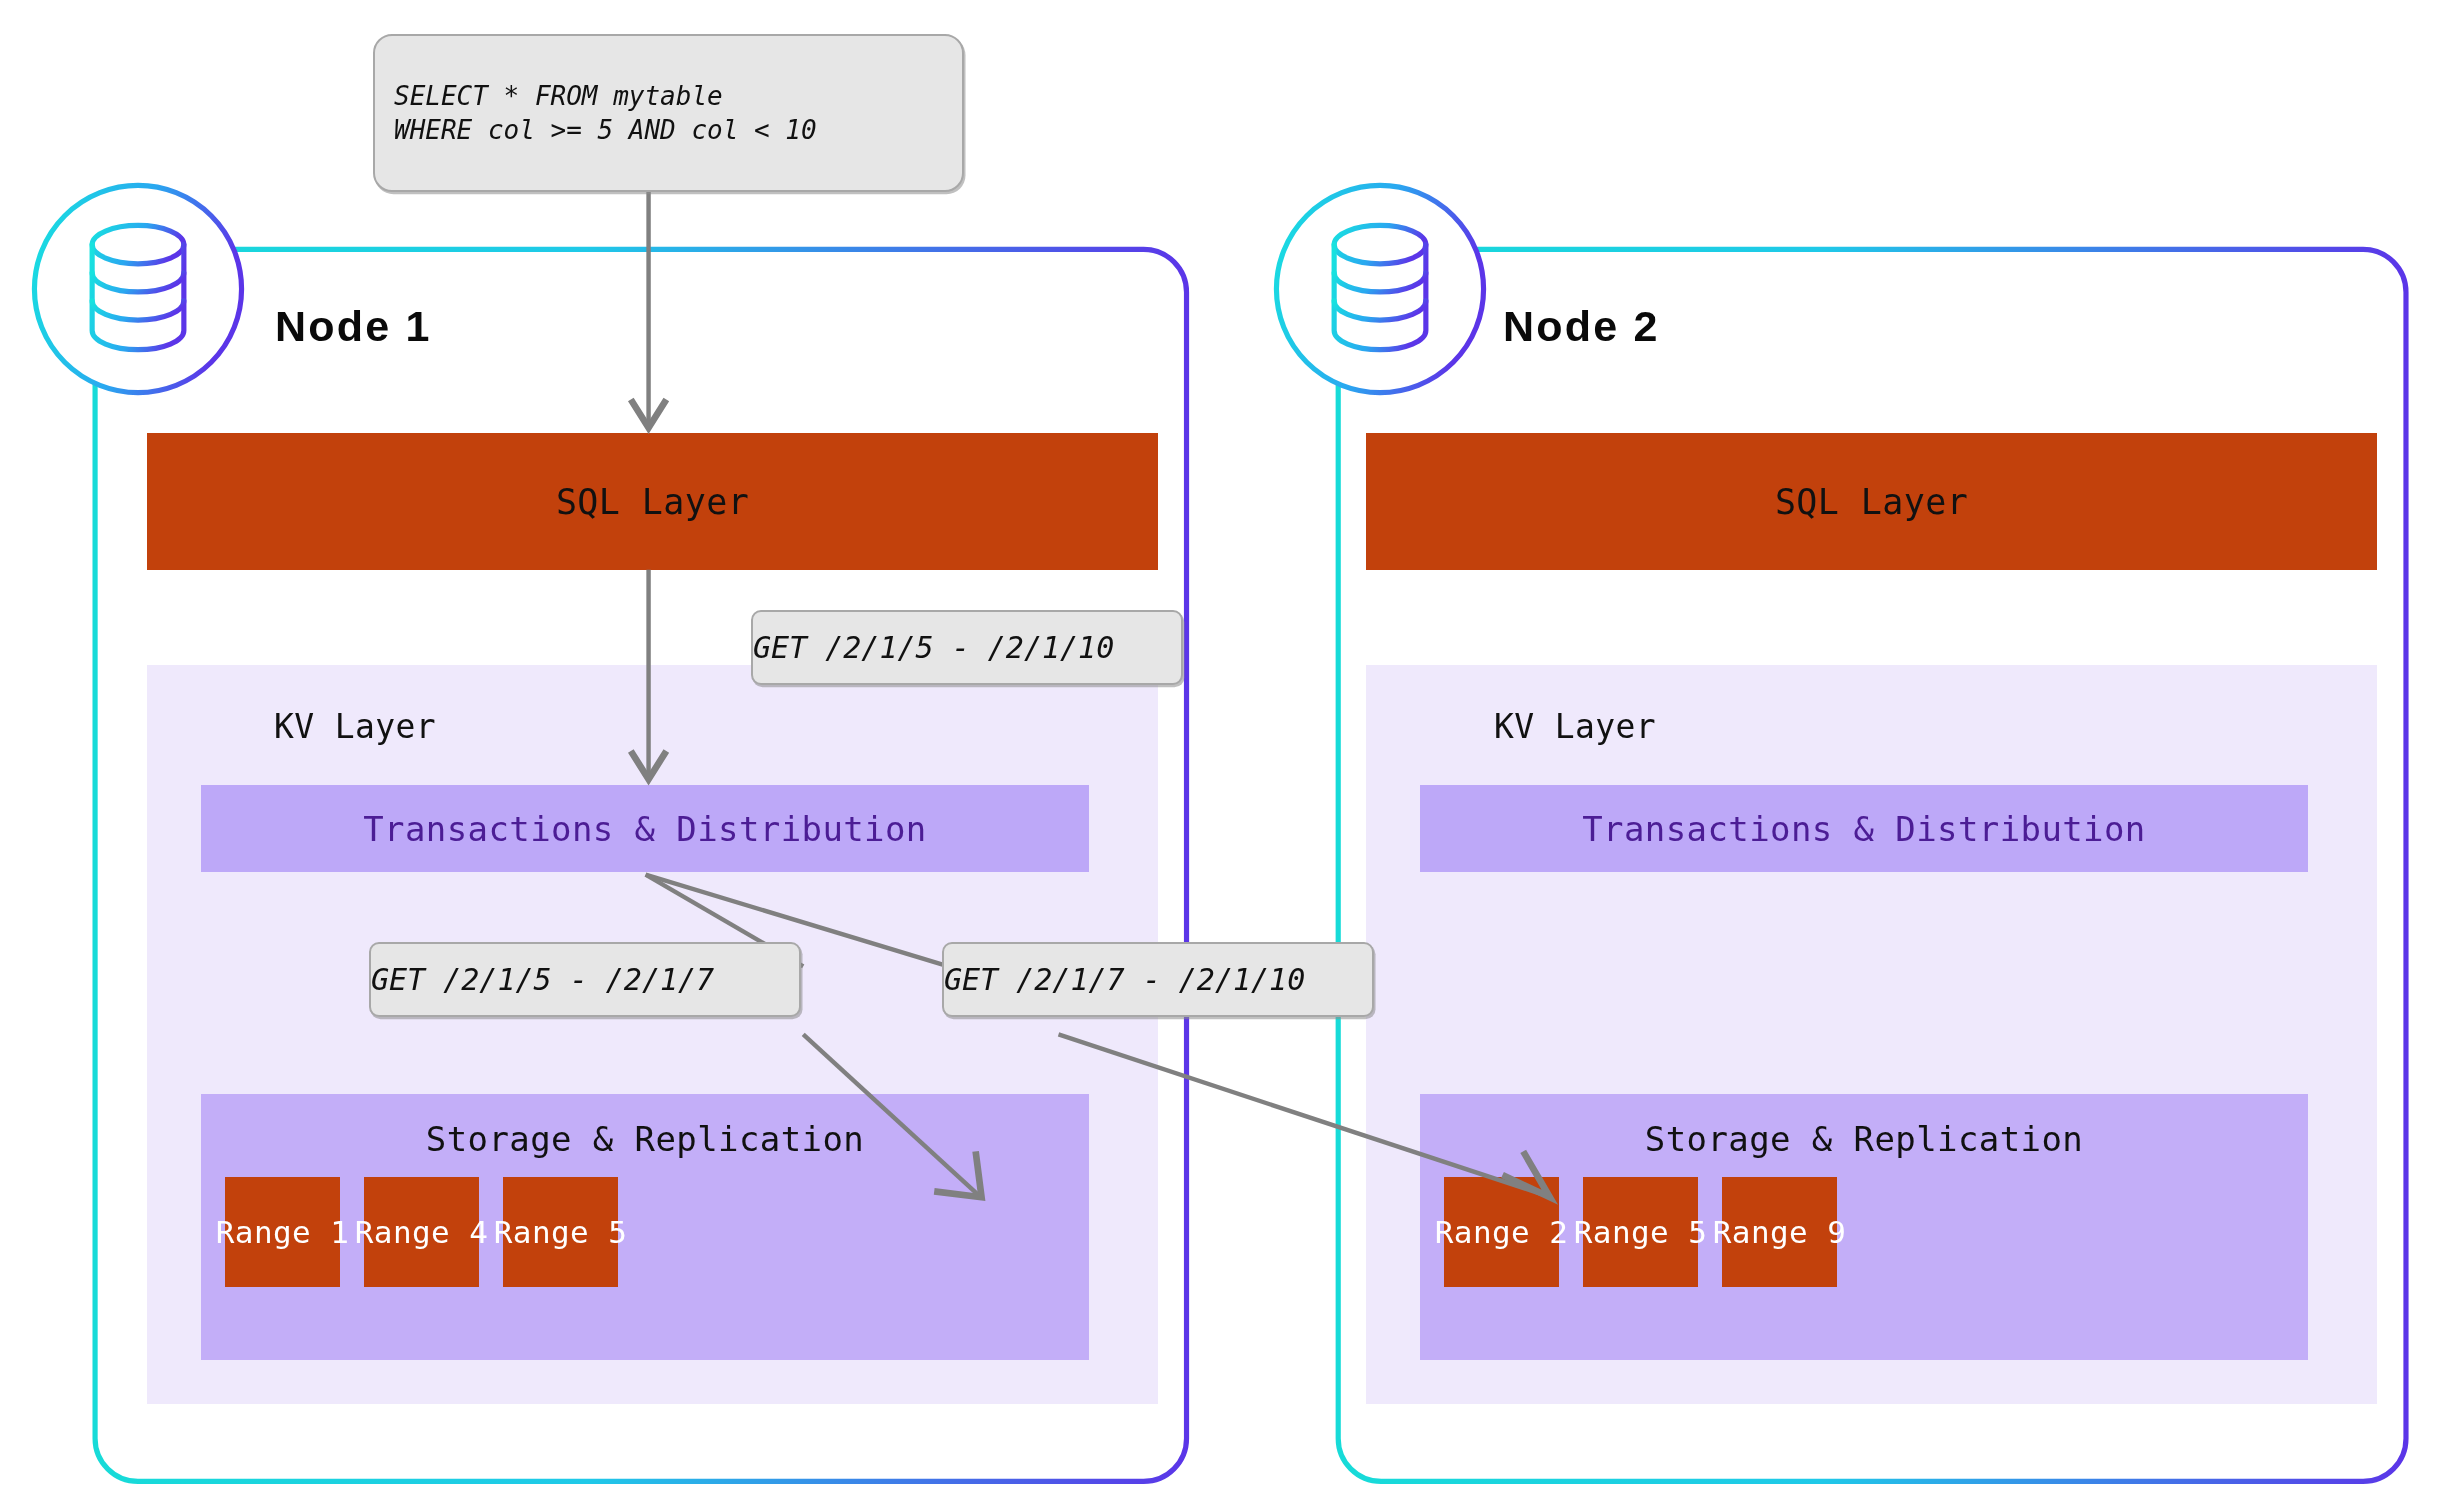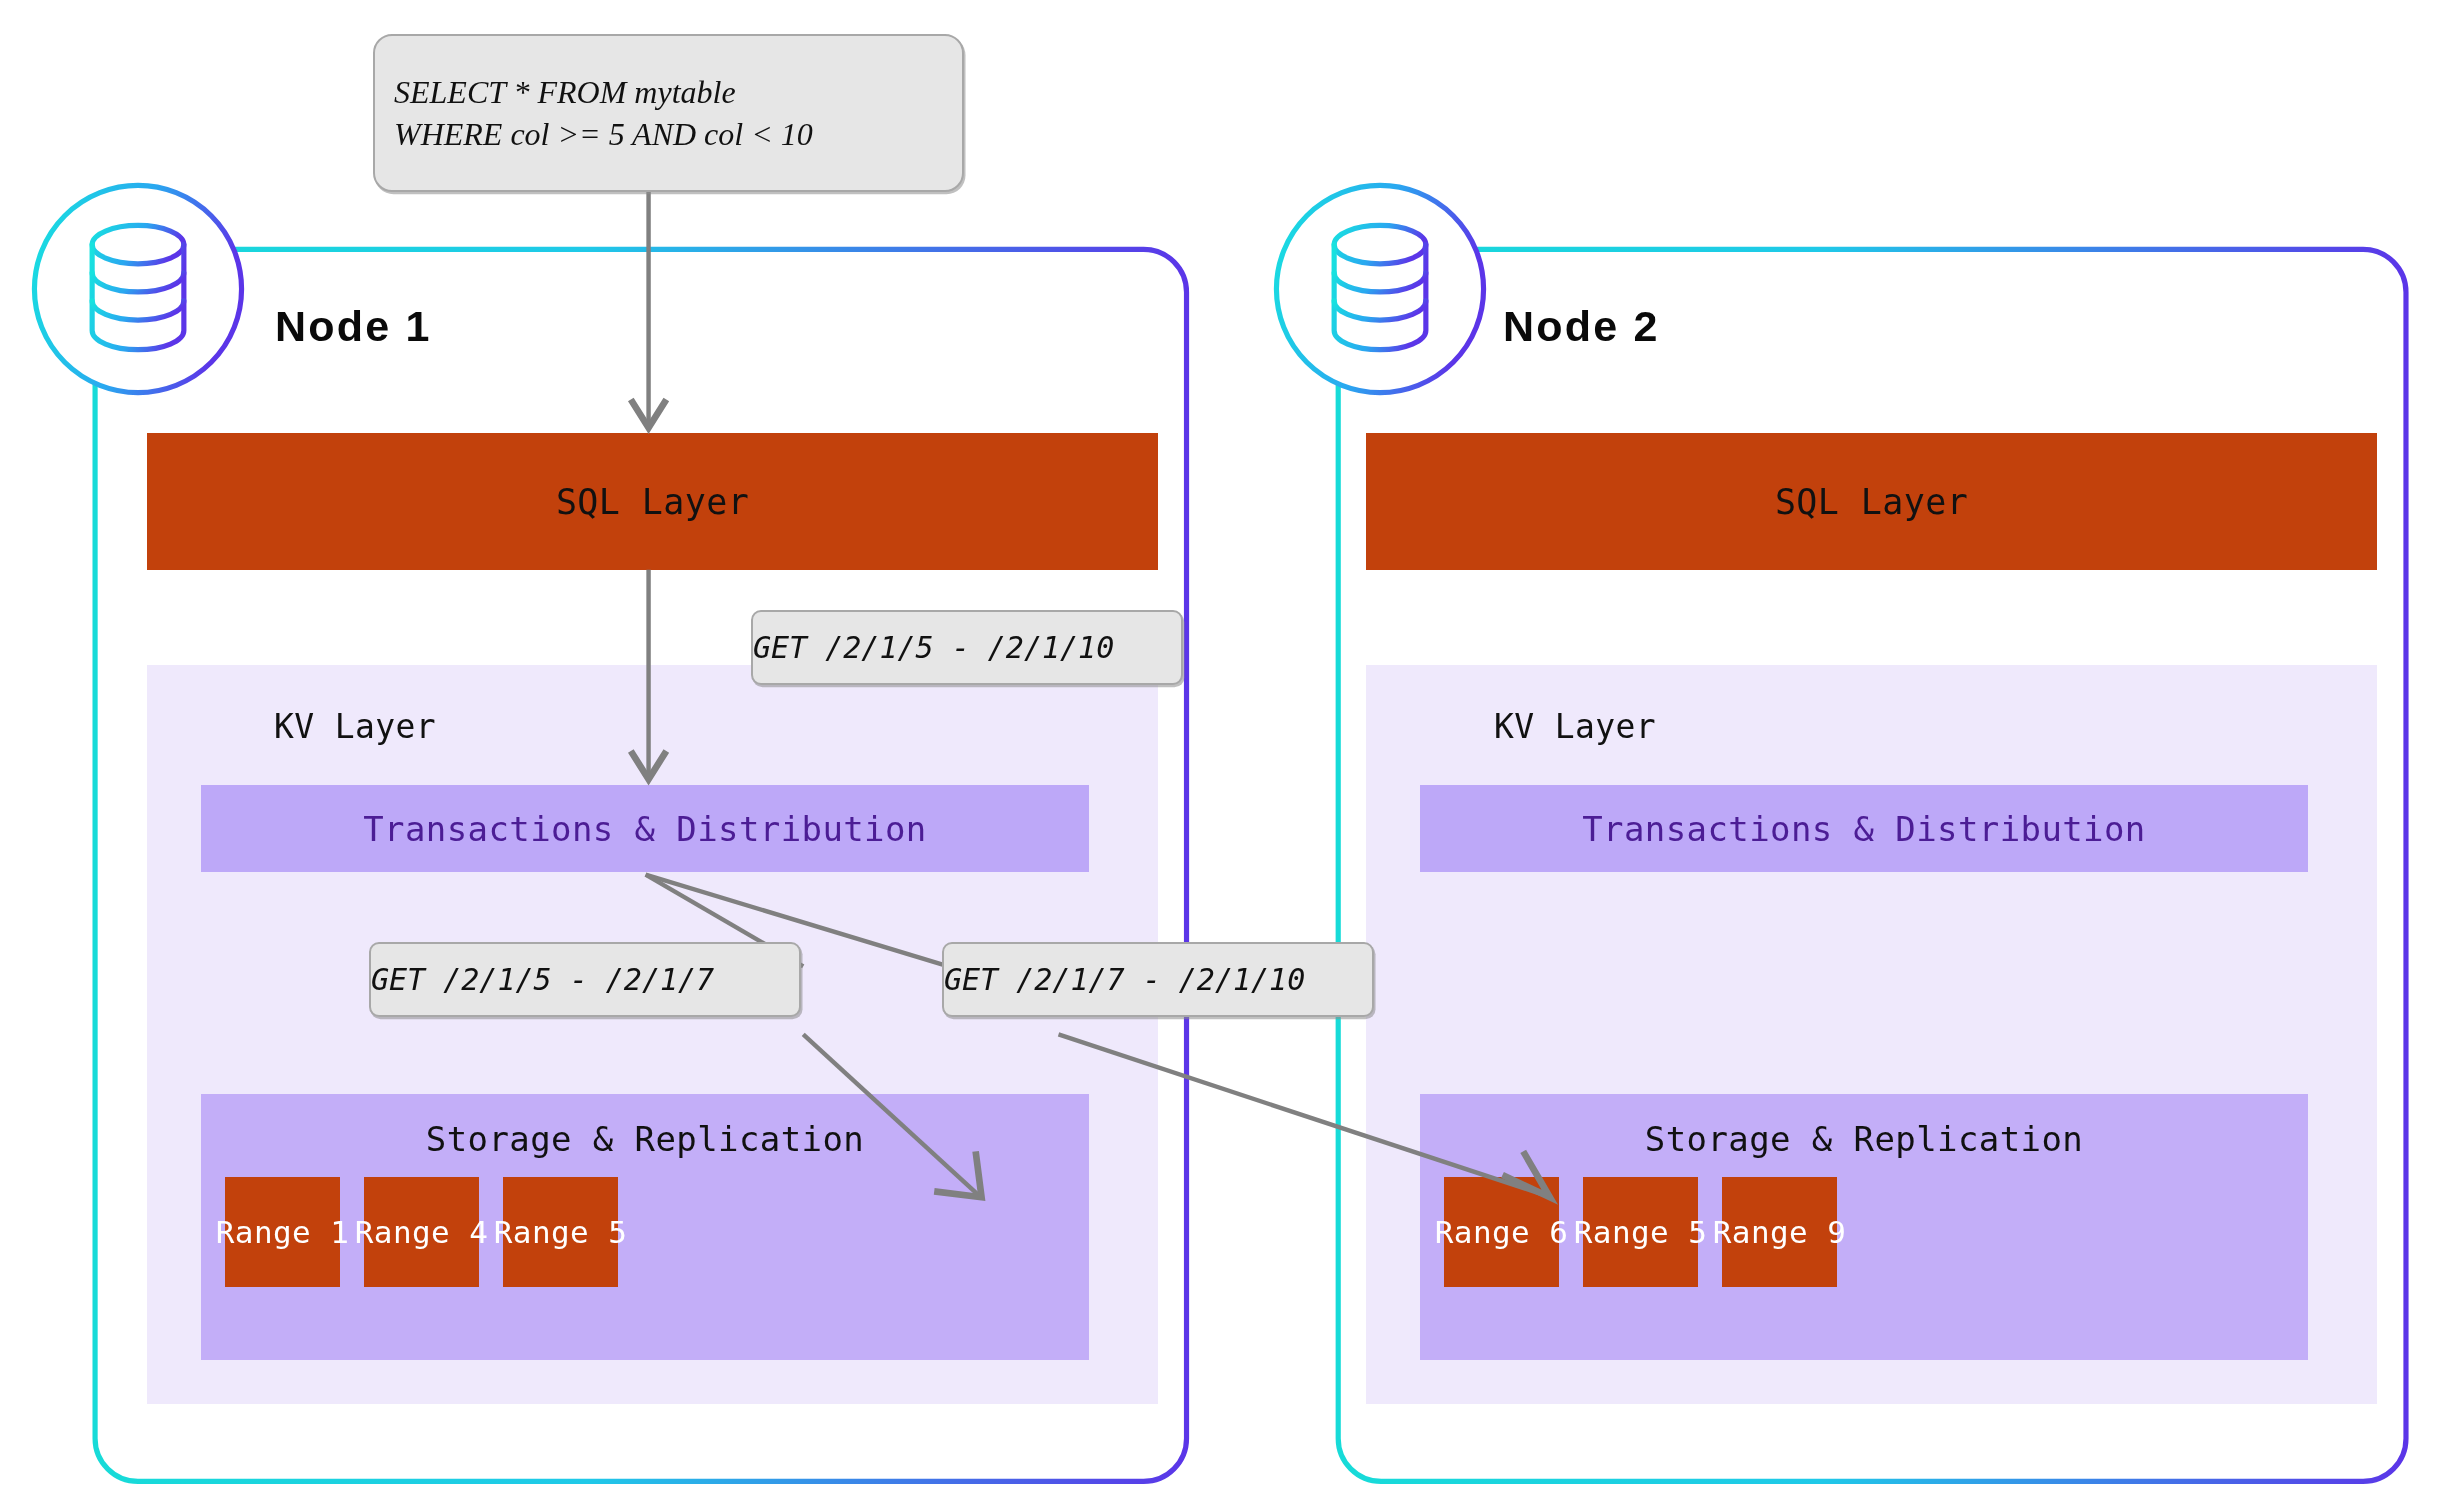--- a/index.html
+++ b/index.html
@@ -150,23 +150,22 @@
     letter-spacing: 0px;
   }
   #sql-query-callout {
     flex-direction: column;
     align-items: flex-start;
     justify-content: center;
     padding: 0 19px;
     border-radius: 19px;
   }
   #sql-query-callout .label {
-    font-size: 32px;
+    font-size: 26px;
     line-height: 1.32;
-    font-family: Liberation Serif, serif;
   }
 
   
   .db-badge { position: absolute; z-index: 32; }
 </style>
 </head>
 <body>
 
 <div id="stage">
 
@@ -256,21 +255,21 @@
   <div class="kv-panel-label" style="left:1494px; top:707px;">KV Layer</div>
 
   <div class="abs txn-bar" style="left:1420px; top:785px; width:888px; height:87px;">
     <span class="label">Transactions &amp; Distribution</span>
   </div>
 
   <div class="abs storage-panel" style="left:1420px; top:1094px; width:888px; height:266px;">
     <div class="storage-panel-title">Storage &amp; Replication</div>
     <div class="range-row">
       <div class="range-box">
-        <span class="label">Range 6</span>
+        <span class="label">Range 2</span>
       </div>
       <div class="range-box">
         <span class="label">Range 5</span>
       </div>
       <div class="range-box">
         <span class="label">Range 9</span>
       </div>
     </div>
   </div>
 

